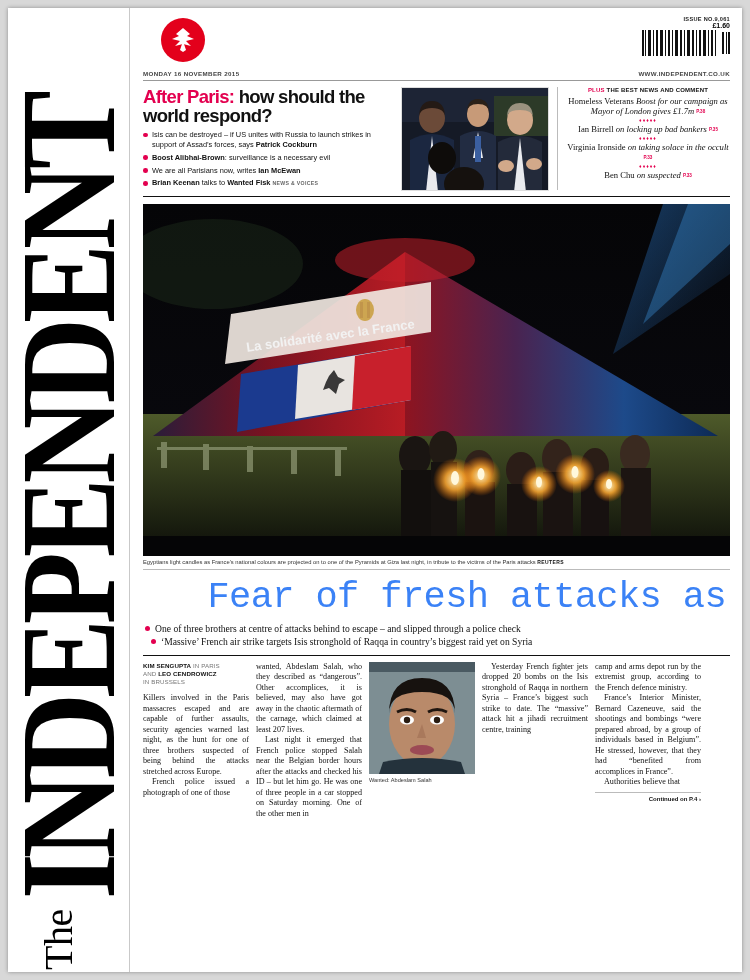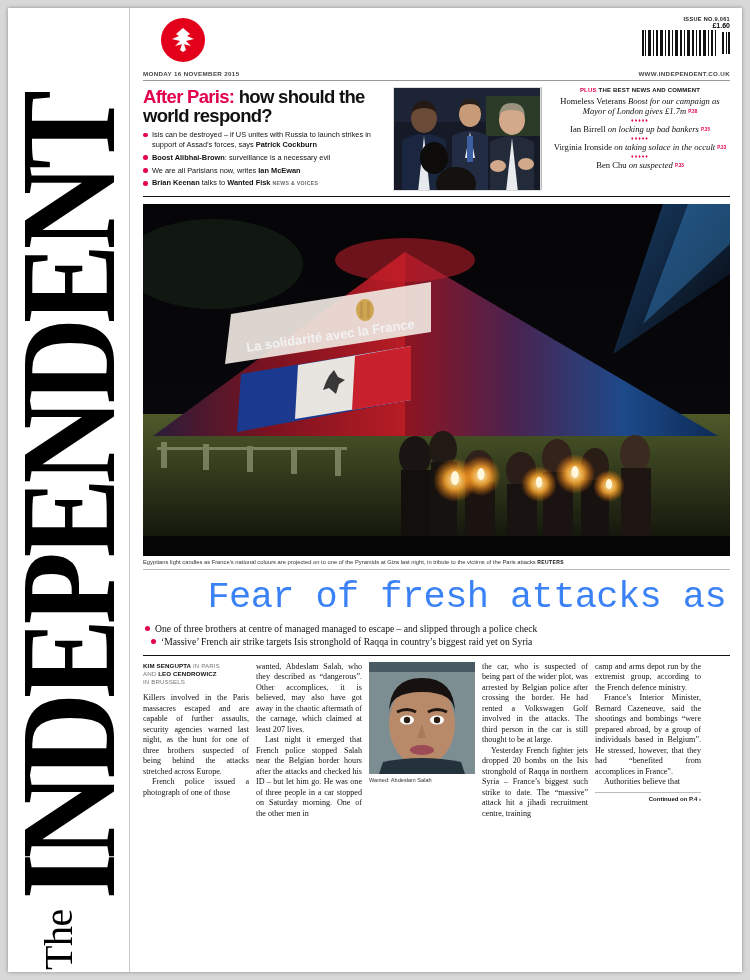--- a/index.html
+++ b/index.html
@@ -88,21 +88,21 @@
     display: flex; justify-content: space-between; align-items: flex-end;
     font-family: "Liberation Sans", sans-serif;
     font-size: 6.2px; font-weight: 700; letter-spacing: .35px;
     color: #444;
     padding-bottom: 3px;
     border-bottom: 1px solid #999;
   }
 
   
   #promo {
-    display: flex; 
+    display: flex; gap: 8px;
     padding-top: 6px; padding-bottom: 6px;
     border-bottom: 1.6px solid #111;
     height: 116px;
   }
   #promo-left { width: 250px; }
   #promo-head {
     font-family: "Liberation Sans", sans-serif;
     font-weight: 700; font-size: 18.5px; line-height: 1.03;
     letter-spacing: -.7px; color: #111;
   }
@@ -480,21 +480,21 @@
 
     <div id="hero-caption">
       <span>Egyptians light candles as France’s national colours are projected on to one of the Pyramids at Giza last night, in tribute to the victims of the Paris attacks </span><span class="credit">REUTERS</span>
     </div>
 
     <div id="headline">
       <div>Fear of fresh attacks as</div>
     </div>
 
     <div id="deck">
-      <div class="deck-item">One of three brothers at centre of managed managed to escape – and slipped through a police check</div>
+      <div class="deck-item">One of three brothers at centre of attacks behind to escape – and slipped through a police check</div>
       <div class="deck-item indent">‘Massive’ French air strike targets Isis stronghold of Raqqa in country’s biggest raid yet on Syria</div>
     </div>
 
     <div id="article">
 
       <div class="col">
         <div class="byline">
           <b>KIM SENGUPTA</b><span class="loc"> IN PARIS</span><br>
           <span class="loc">AND </span><b>LEO CENDROWICZ</b><br>
           <span class="loc">IN BRUSSELS</span>
@@ -528,21 +528,20 @@
             <path d="M53 62 L48 76 L57 76 Z" fill="#a9795c"></path>
             <ellipse cx="53" cy="88" rx="12" ry="5" fill="#9c4a55"></ellipse>
             <path d="M10 112 L14 100 Q53 92 92 100 L96 112 Z" fill="#24323c"></path>
           </svg>
         </div>
         <div class="mug-cap">Wanted: Abdeslam Salah</div>
       </div>
 
       <div class="col">
         <div class="body">
-          <p class="first">the car, who is suspected of being part of the wider plot, was arrested by Belgian police after crossing the border. He had rented a Volkswagen Golf involved in the attacks. The third person in the car is still thought to be at large.</p>
           <p>Yesterday French fighter jets dropped 20 bombs on the Isis stronghold of Raqqa in northern Syria – France’s biggest such strike to date. The “massive” attack hit a jihadi recruitment centre, training</p>
         </div>
       </div>
 
       <div class="col">
         <div class="body">
           <p class="first">camp and arms depot run by the extremist group, according to the French defence ministry.</p>
           <p>France’s Interior Minister, Bernard Cazeneuve, said the shootings and bombings “were prepared abroad, by a group of individuals based in Belgium”. He stressed, however, that they had “benefited from accomplices in France”.</p>
           <p>Authorities believe that</p>
         </div>

